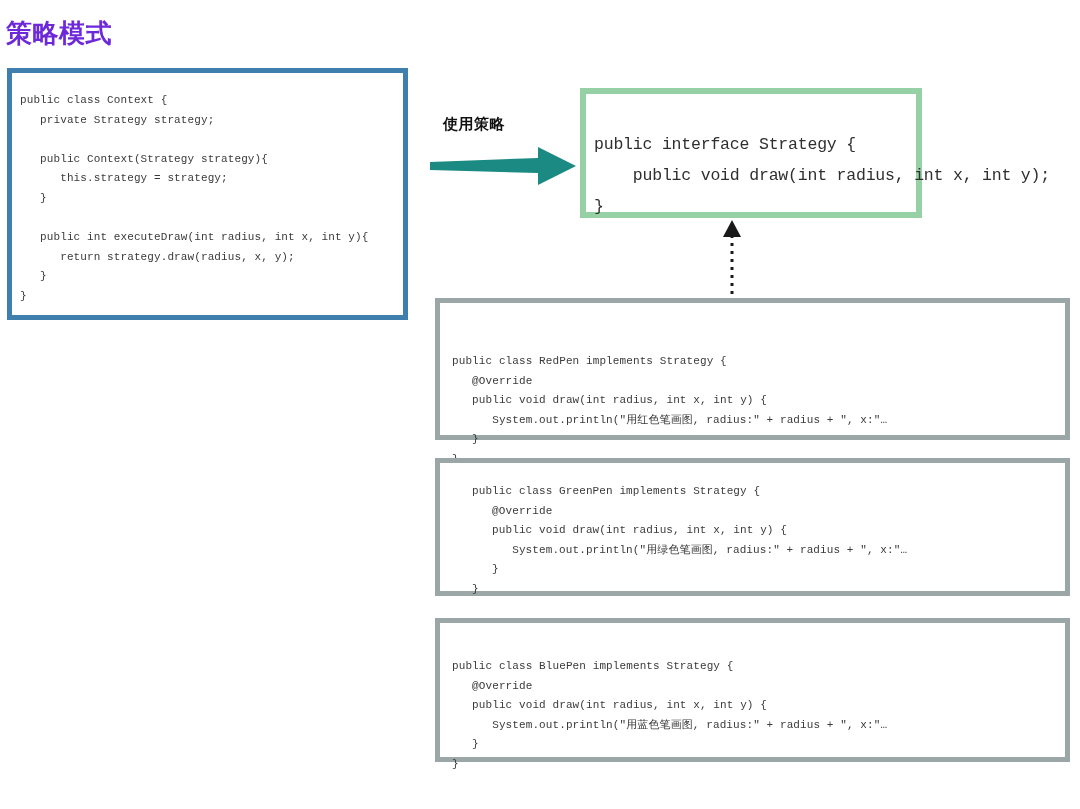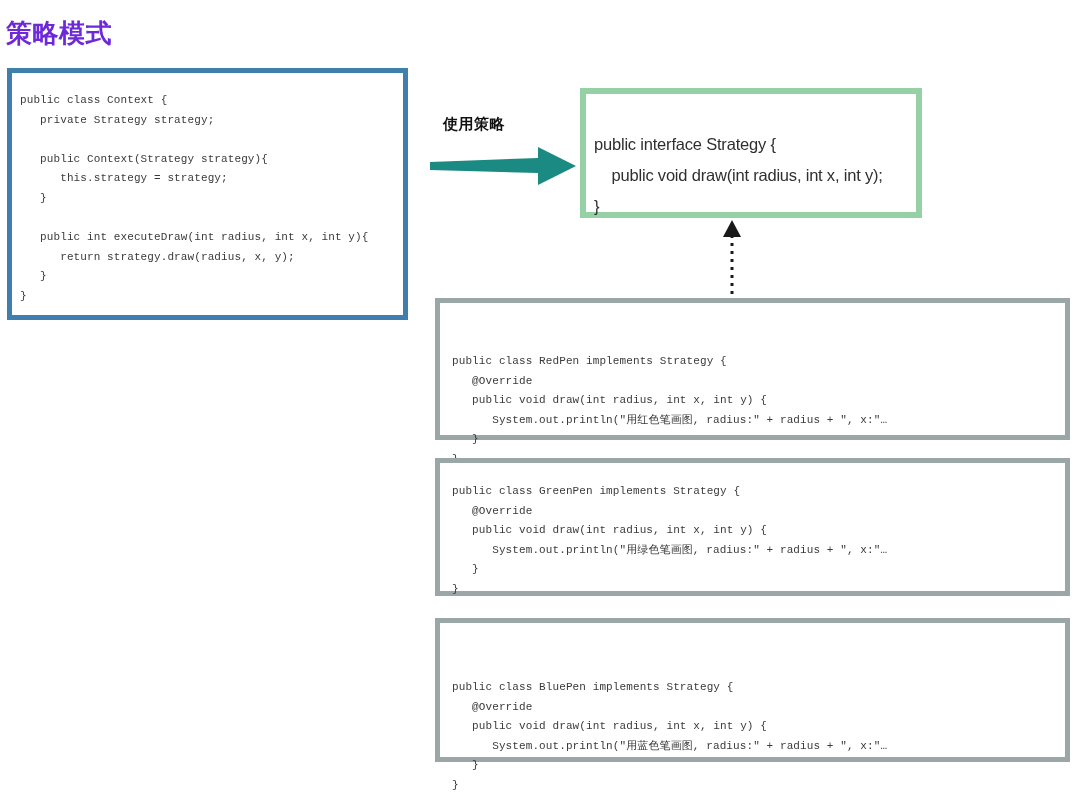--- a/index.html
+++ b/index.html
@@ -61,41 +61,41 @@
   #strategy-box {
     left: 580px;
     top: 88px;
     width: 342px;
     height: 130px;
     border: 6px solid #95D1A5;
   }
   #strategy-code {
     left: 594px;
     top: 112px;
-    font-family: Liberation Sans, sans-serif;
+    font-family: Liberation Mono, monospace;
     font-size: 16.5px;
     line-height: 31px;
     color: #2f2f2f;
     letter-spacing: -0.2px;
   }
 
   
   .impl-box {
     left: 435px;
     width: 635px;
     border: 5px solid #9BA7A7;
   }
   #impl-box-0 { top: 298px; height: 142px; }
   #impl-box-1 { top: 458px; height: 138px; }
   #impl-box-2 { top: 618px; height: 144px; }
 
   .impl-code { left: 452px; }
   #impl-code-0 { top: 312px; margin-top: 40px; }
-  #impl-code-1 { top: 471px; }
-  #impl-code-2 { top: 641px; margin-top: 37px; }
+  #impl-code-1 { top: 471px; margin-left: 20px; }
+  #impl-code-2 { top: 620px; margin-top: 37px; }
 
   
   .use-label {
     position: absolute;
     left: 443px;
     top: 115px;
     font-size: 15px;
     font-weight: bold;
     color: #111111;
     white-space: pre;

